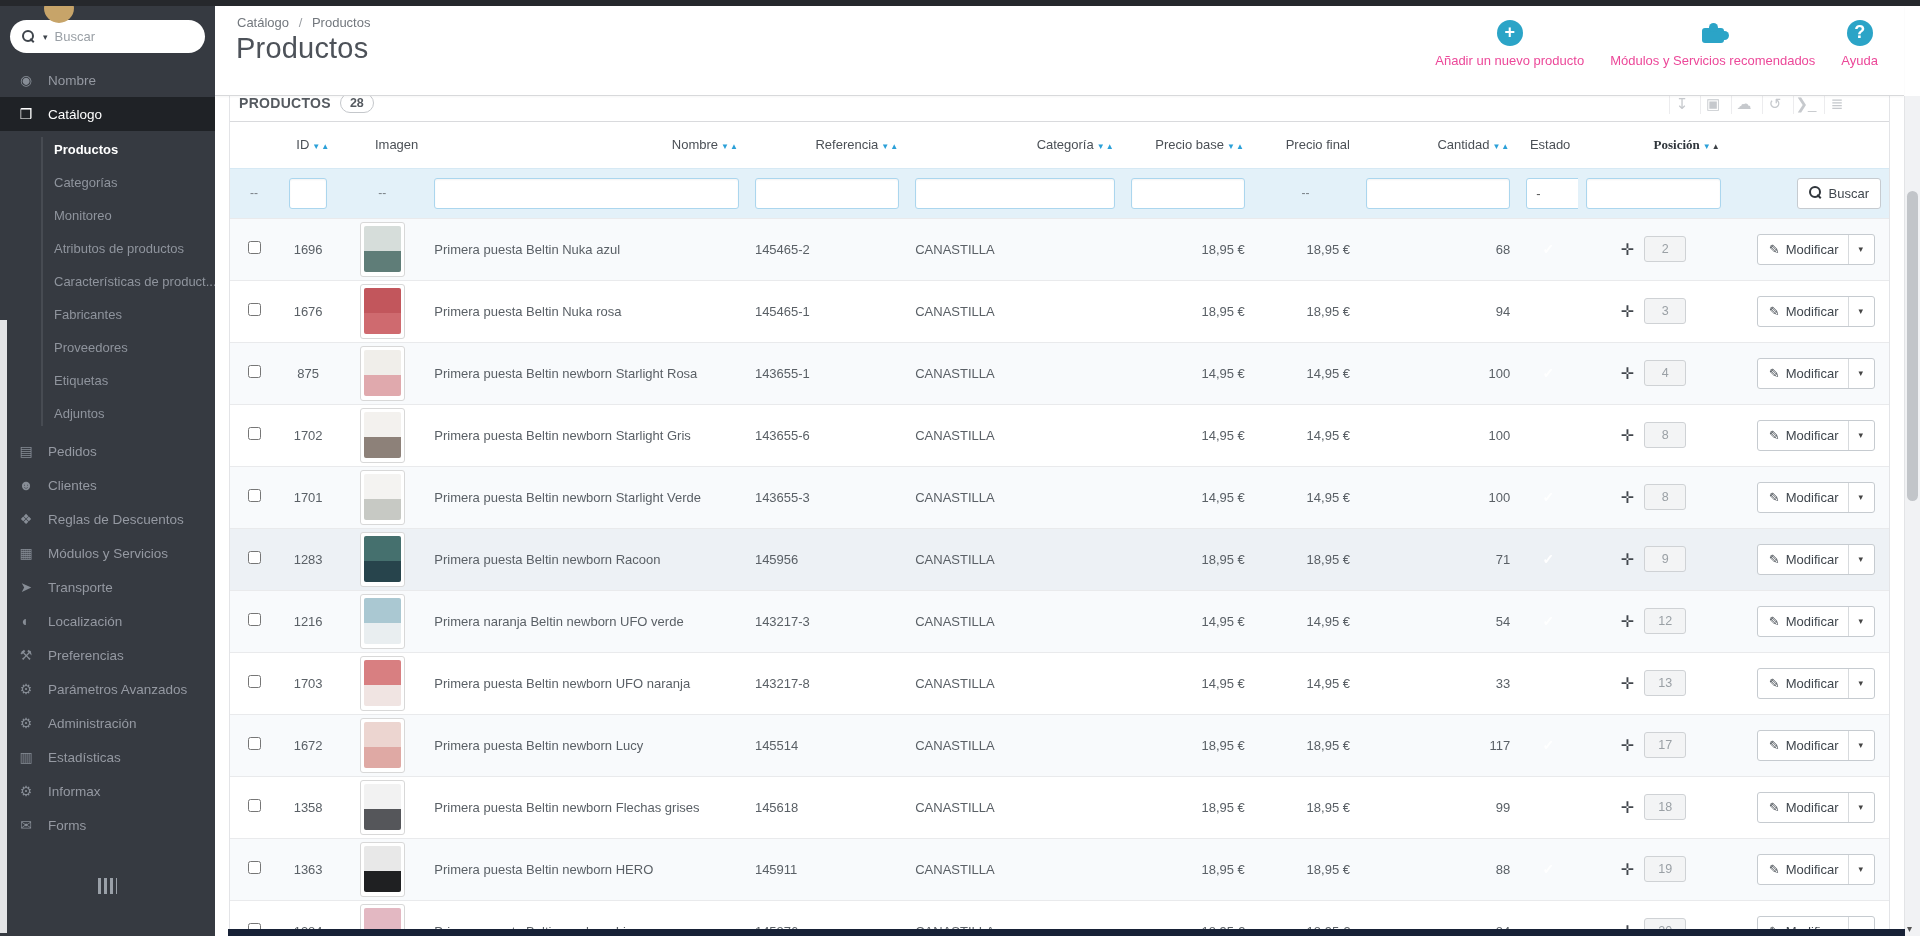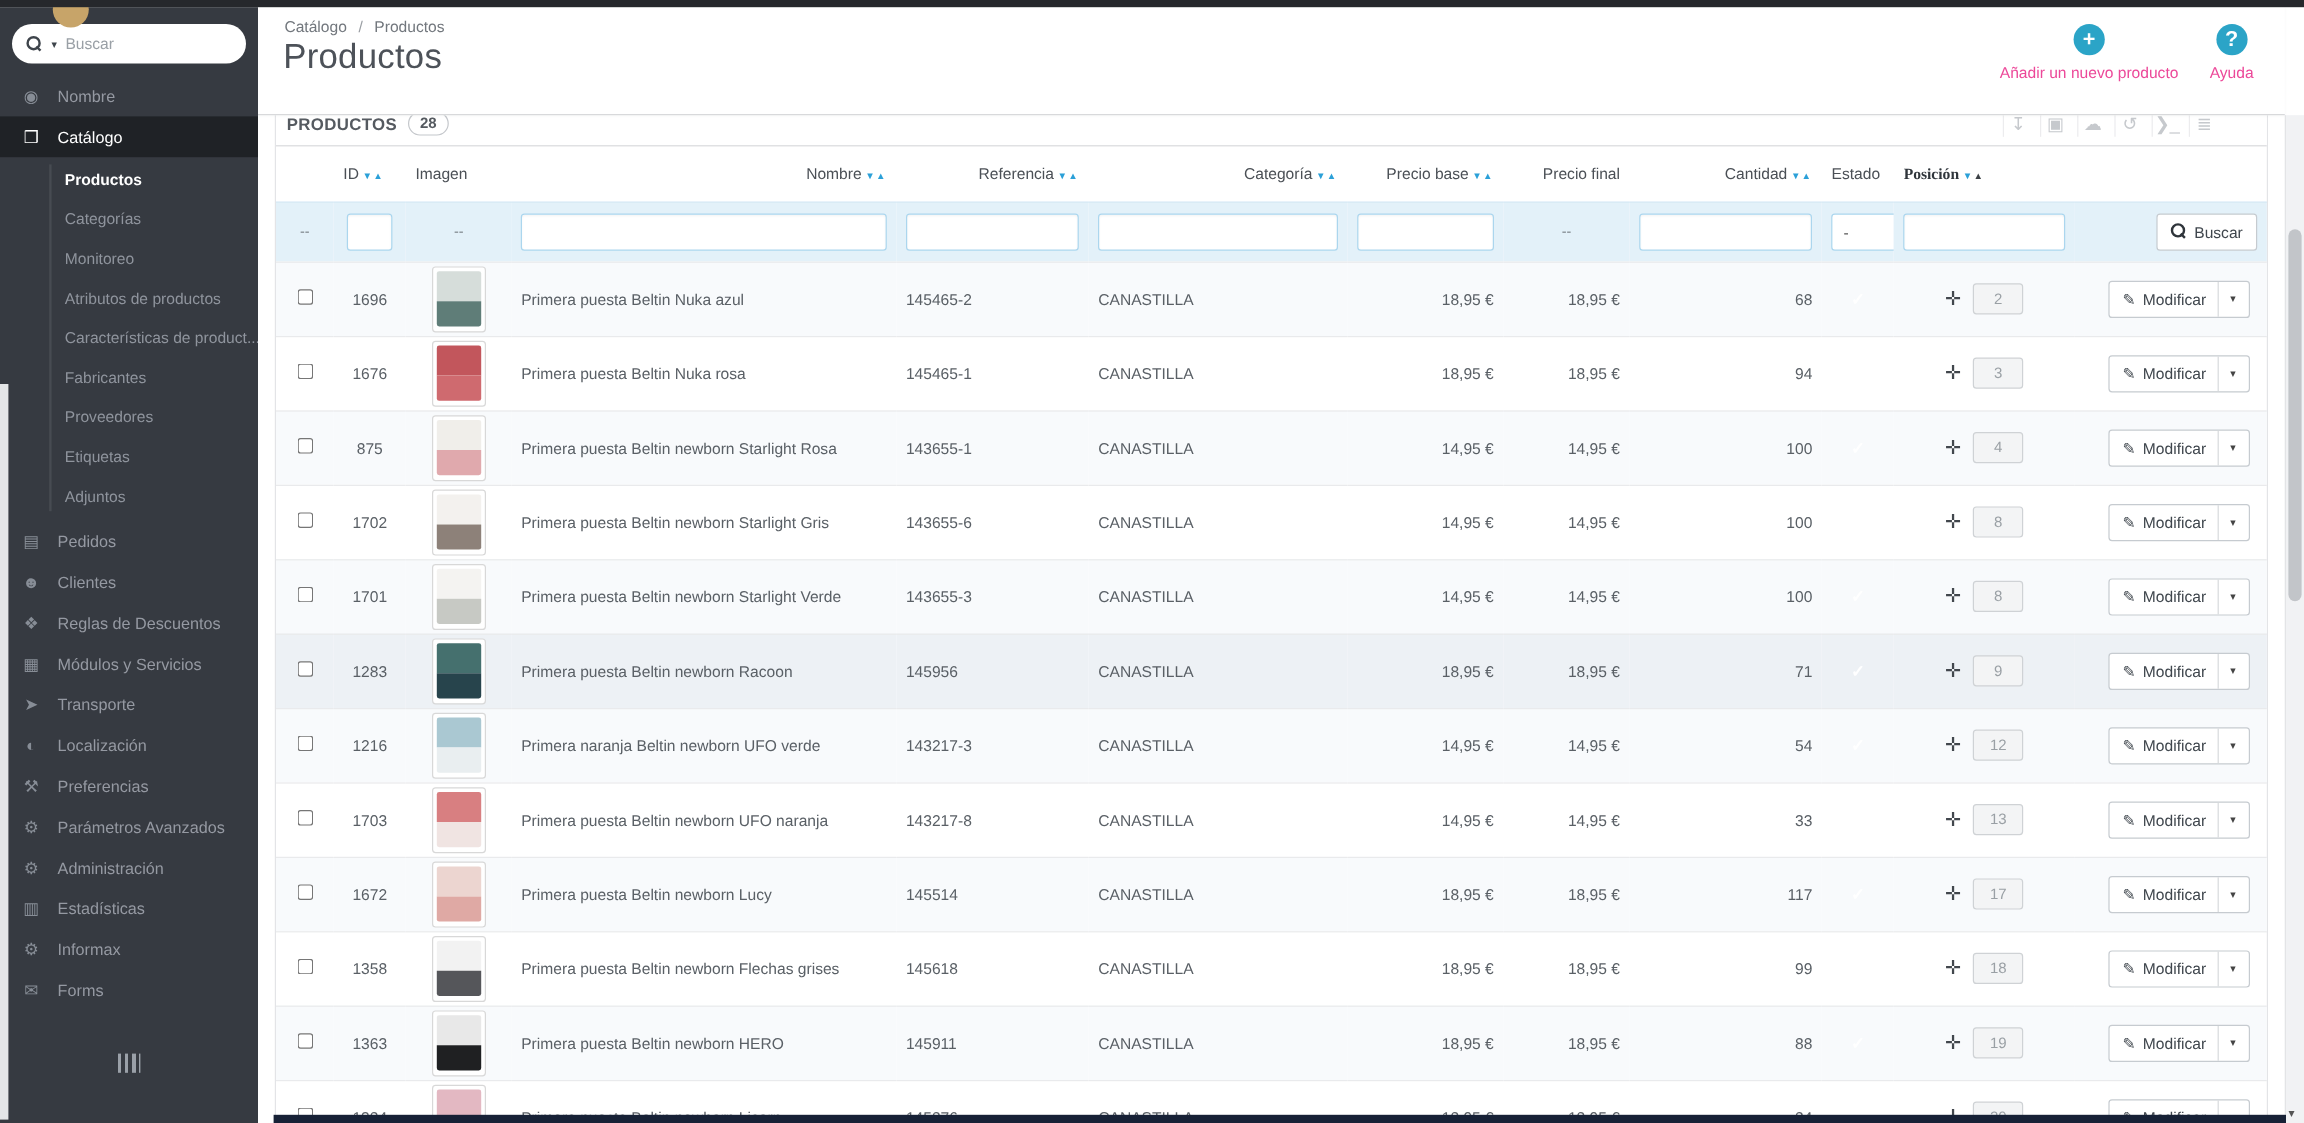--- a/index.html
+++ b/index.html
@@ -58,21 +58,21 @@
   .panel-clip { height:26px; overflow:hidden; border-bottom:1px solid #d9dadd; background:#fff; }
   .panel-head { height:40px; transform:translateY(-13px); display:flex; align-items:center; padding:0 10px 0 9px; gap:9px; }
   .panel-title { font-size:14px; font-weight:bold; color:#555a60; letter-spacing:.3px; }
   .badge { border:1px solid #c4c7cb; border-radius:11px; padding:2px 9px; font-size:12.5px; font-weight:bold; color:#555a60; }
   .panel-tools { margin-left:auto; margin-right:30px; display:flex; gap:6px; }
   .ptool { width:25px; height:22px; text-align:center; font-size:15px; color:#c6c9cd; border-left:1px solid #ececee; line-height:24px; cursor:pointer; }
 
   table.grid { width:100%; border-collapse:collapse; table-layout:fixed; }
   tr.hdr th { height:46px; font-size:13px; font-weight:400; color:#4b5056; text-align:right; padding:0 8px; white-space:nowrap; }
   tr.hdr th.c-right { text-align:right; }
-  tr.hdr th.c-center { text-align:left; }
+  tr.hdr th.c-center { text-align:right; }
   tr.hdr th .sort { font-size:8px; margin-left:3px; letter-spacing:1px; cursor:pointer; }
   tr.hdr th .s-desc { color:#2ba0d8; }
   tr.hdr th .s-asc { color:#2ba0d8; }
   tr.hdr th.sorted { font-weight:bold; color:#2f353b;font-family:Liberation Serif, serif; }
   tr.hdr th.sorted .s-asc { color:#3c4146; }
 
   tr.filters td { background:#e3f1f9; height:50px; padding:0 8px; border-top:1px solid #d6e9f4; }
   .f-input { width:100%; height:31px; border:1px solid #abd6ee; border-radius:3px; background:#fff; box-shadow:inset 0 1px 2px rgba(0,0,0,.05); outline:none; padding:0 8px; font-size:13px; color:#555; font-family:inherit; }
   .f-input.small { width:38px; display:block; margin:0 auto; }
   .f-dash { text-align:center; color:#7a8086; font-size:12px; }
@@ -208,20 +208,24 @@
     <div class="breadcrumb">
       <span class="crumb">Catálogo</span>
       <span class="sep">/</span>
       <span class="crumb">Productos</span>
     </div>
     <h1 class="page-title">Productos</h1>
     <div class="header-actions" id="header-actions">
         <div class="h-action">
           <div class="circle">+</div>
           <div class="label">Añadir un nuevo producto</div>
+        </div>
+        <div class="h-action">
+          <div class="puzzle"></div>
+          <div class="label">Módulos y Servicios recomendados</div>
         </div>
         <div class="h-action">
           <div class="circle">?</div>
           <div class="label">Ayuda</div>
         </div>
       </div>
   </header>
 
   <section class="panel">
     <div class="panel-clip">

